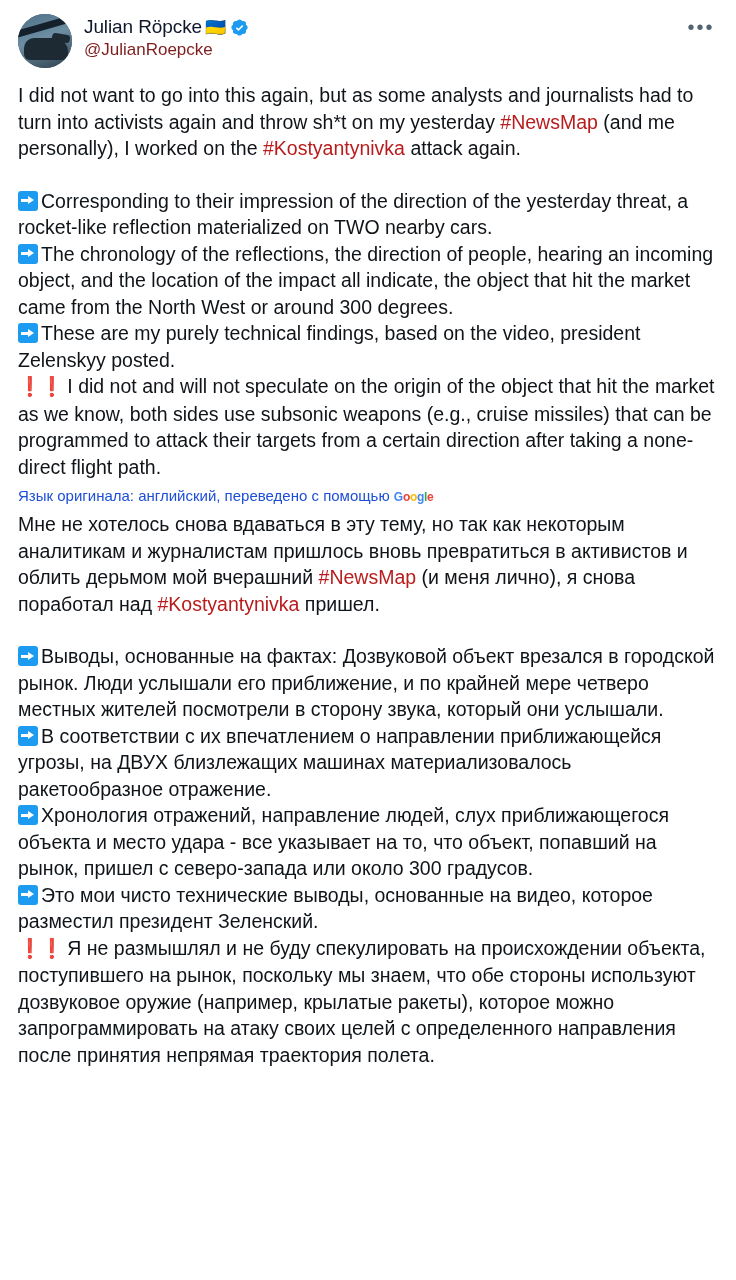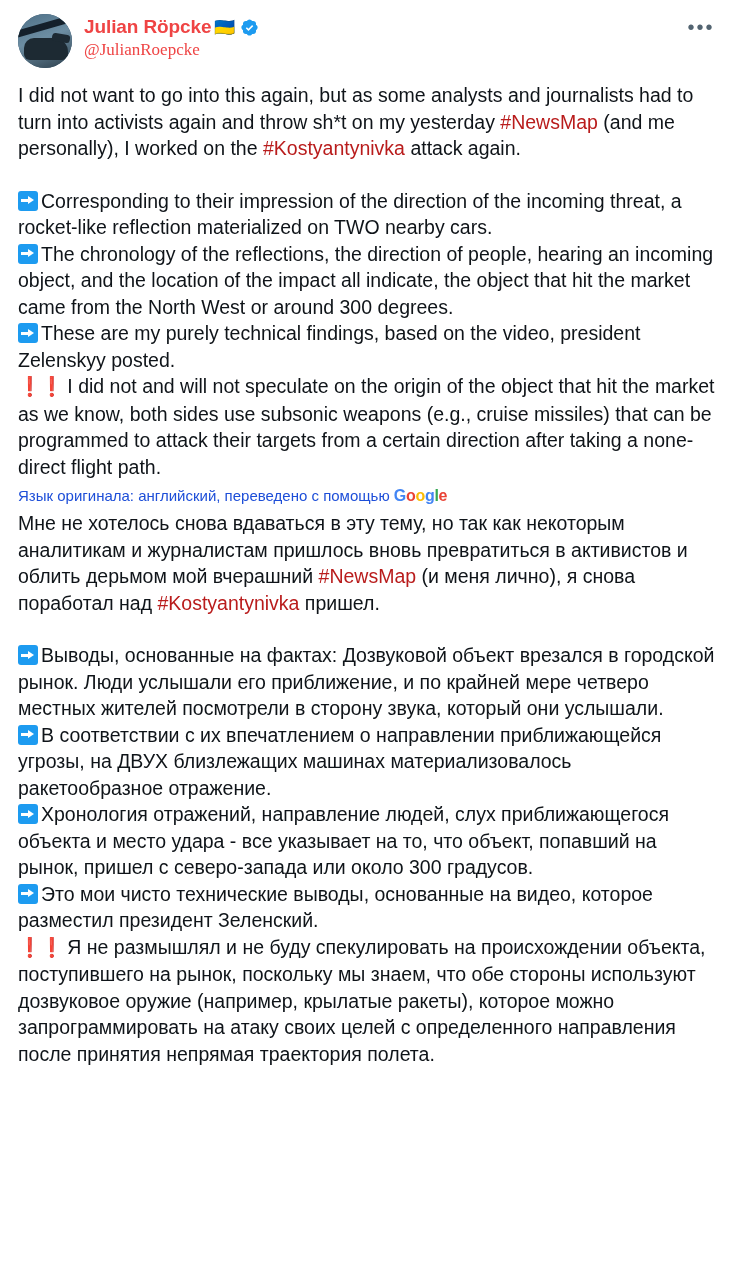--- a/index.html
+++ b/index.html
@@ -76,39 +76,38 @@
     min-width: 0;
   }
   .name-row {
     display: flex;
     align-items: center;
     gap: 3px;
     line-height: 1.2;
   }
   .display-name {
     font-size: 19px;
-    font-weight: bold;
-    color: #ef4444;
+    font-weight: normal;
+    color: #0f172a;
     letter-spacing: -0.1px;
   }
   .flag {
     font-size: 17px;
     line-height: 1;
   }
   .verified {
     display: inline-flex;
     width: 19px;
     height: 19px;
     margin-left: 1px;
   }
   .handle {
     font-size: 17px;
-    color: #ef4444;
+    color: #7f1d1d;
     margin-top: 1px;
-    font-family: Liberation Serif, serif;
   }
   .more-btn {
     flex: 0 0 auto;
     width: 34px;
     height: 26px;
     display: flex;
     align-items: center;
     justify-content: center;
     color: #536471;
     font-size: 20px;
@@ -175,21 +174,21 @@
     font-size: 15px;
     color: #536471;
     margin: 6px 0 4px 0;
     line-height: 20px;
   }
   .translate-label {
     color: #1d4ed8;
   }
   .google {
     font-weight: bold;
-    font-size: 16px;
+    font-size: 12px;
     letter-spacing: -0.3px;
   }
   .g1 { color: #4285F4; }
   .g2 { color: #EA4335; }
   .g3 { color: #FBBC05; }
   .g4 { color: #4285F4; }
   .g5 { color: #34A853; }
   .g6 { color: #EA4335; }
 </style>
 </head>
@@ -224,21 +223,21 @@
 
   <div class="body-text">
 
     <div class="para">
       <span>I did not want to go into this again, but as some analysts and journalists had to turn into activists again and throw sh*t on my yesterday </span><span class="link">#NewsMap</span><span> (and me personally), I worked on the </span><span class="link">#Kostyantynivka</span><span> attack again.</span>
     </div>
 
     <div class="spacer"></div>
 
     <div class="para">
-      <span class="emoji-arrow"></span><span>Corresponding to their impression of the direction of the incoming threat, a rocket-like reflection materialized on TWO nearby cars.</span>
+      <span class="emoji-arrow"></span><span>Corresponding to their impression of the direction of the yesterday threat, a rocket-like reflection materialized on TWO nearby cars.</span>
     </div>
     <div class="para">
       <span class="emoji-arrow"></span><span>The chronology of the reflections, the direction of people, hearing an incoming object, and the location of the impact all indicate, the object that hit the market came from the North West or around 300 degrees.</span>
     </div>
     <div class="para">
       <span class="emoji-arrow"></span><span>These are my purely technical findings, based on the video, president Zelenskyy posted.</span>
     </div>
     <div class="para">
       <span class="emoji-bang">❗❗</span><span>I did not and will not speculate on the origin of the object that hit the market as we know, both sides use subsonic weapons (e.g., cruise missiles) that can be programmed to attack their targets from a certain direction after taking a none-direct flight path.</span>
     </div>

